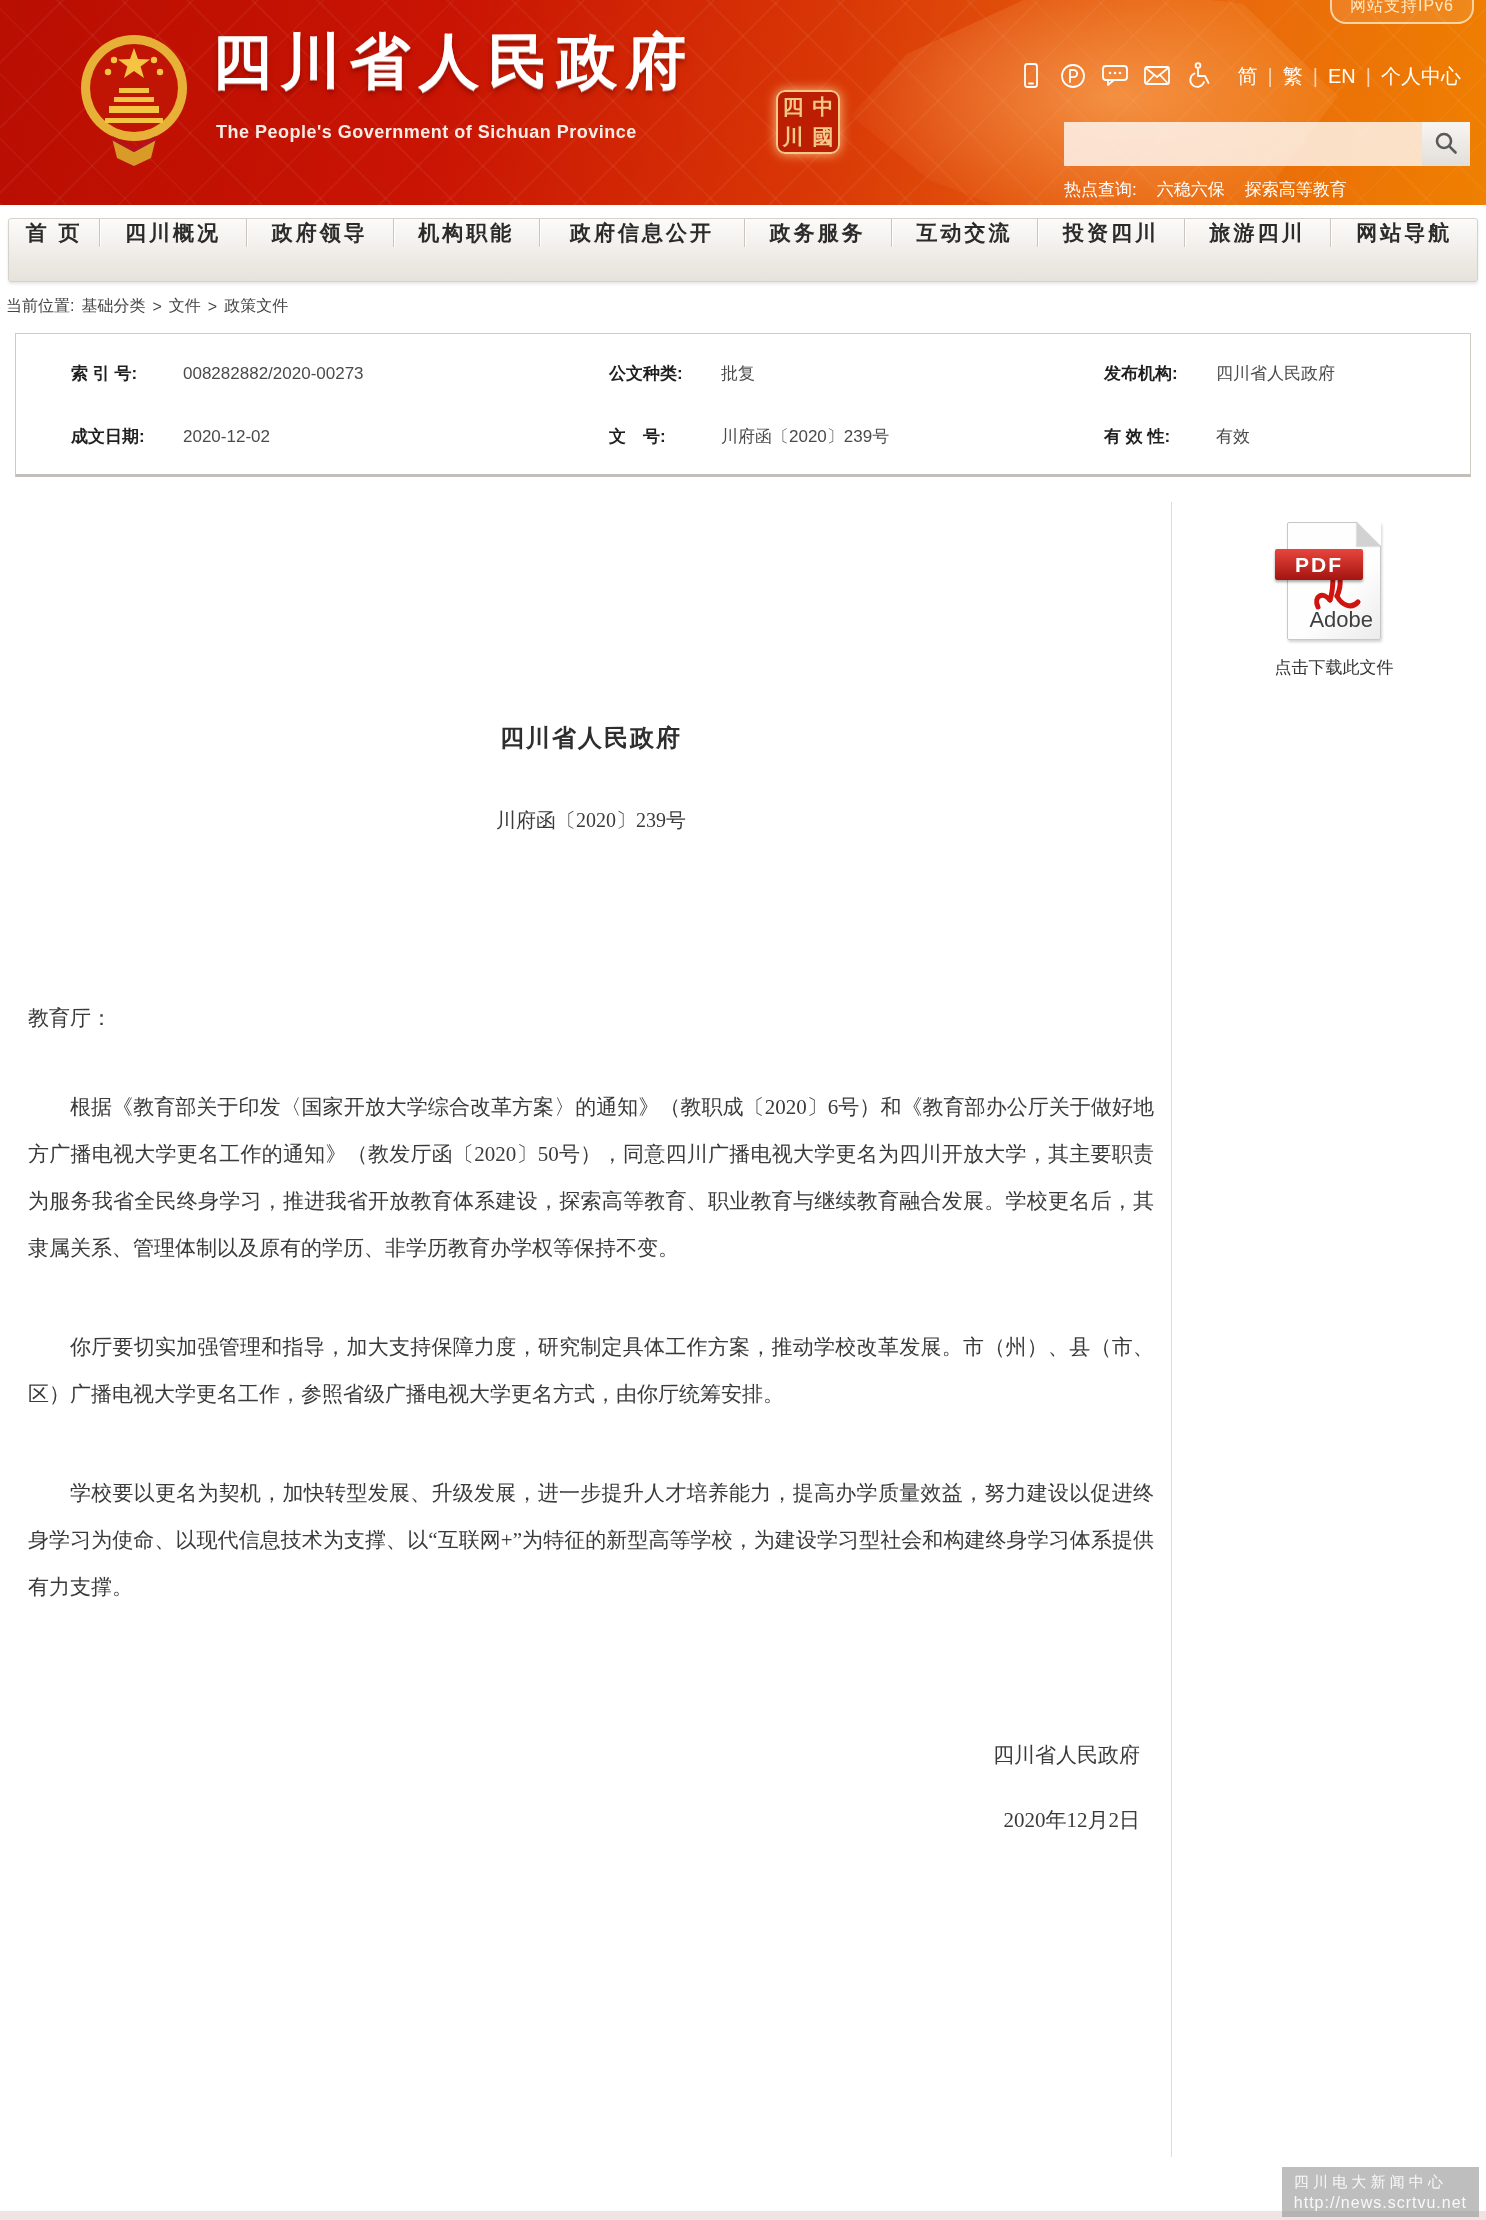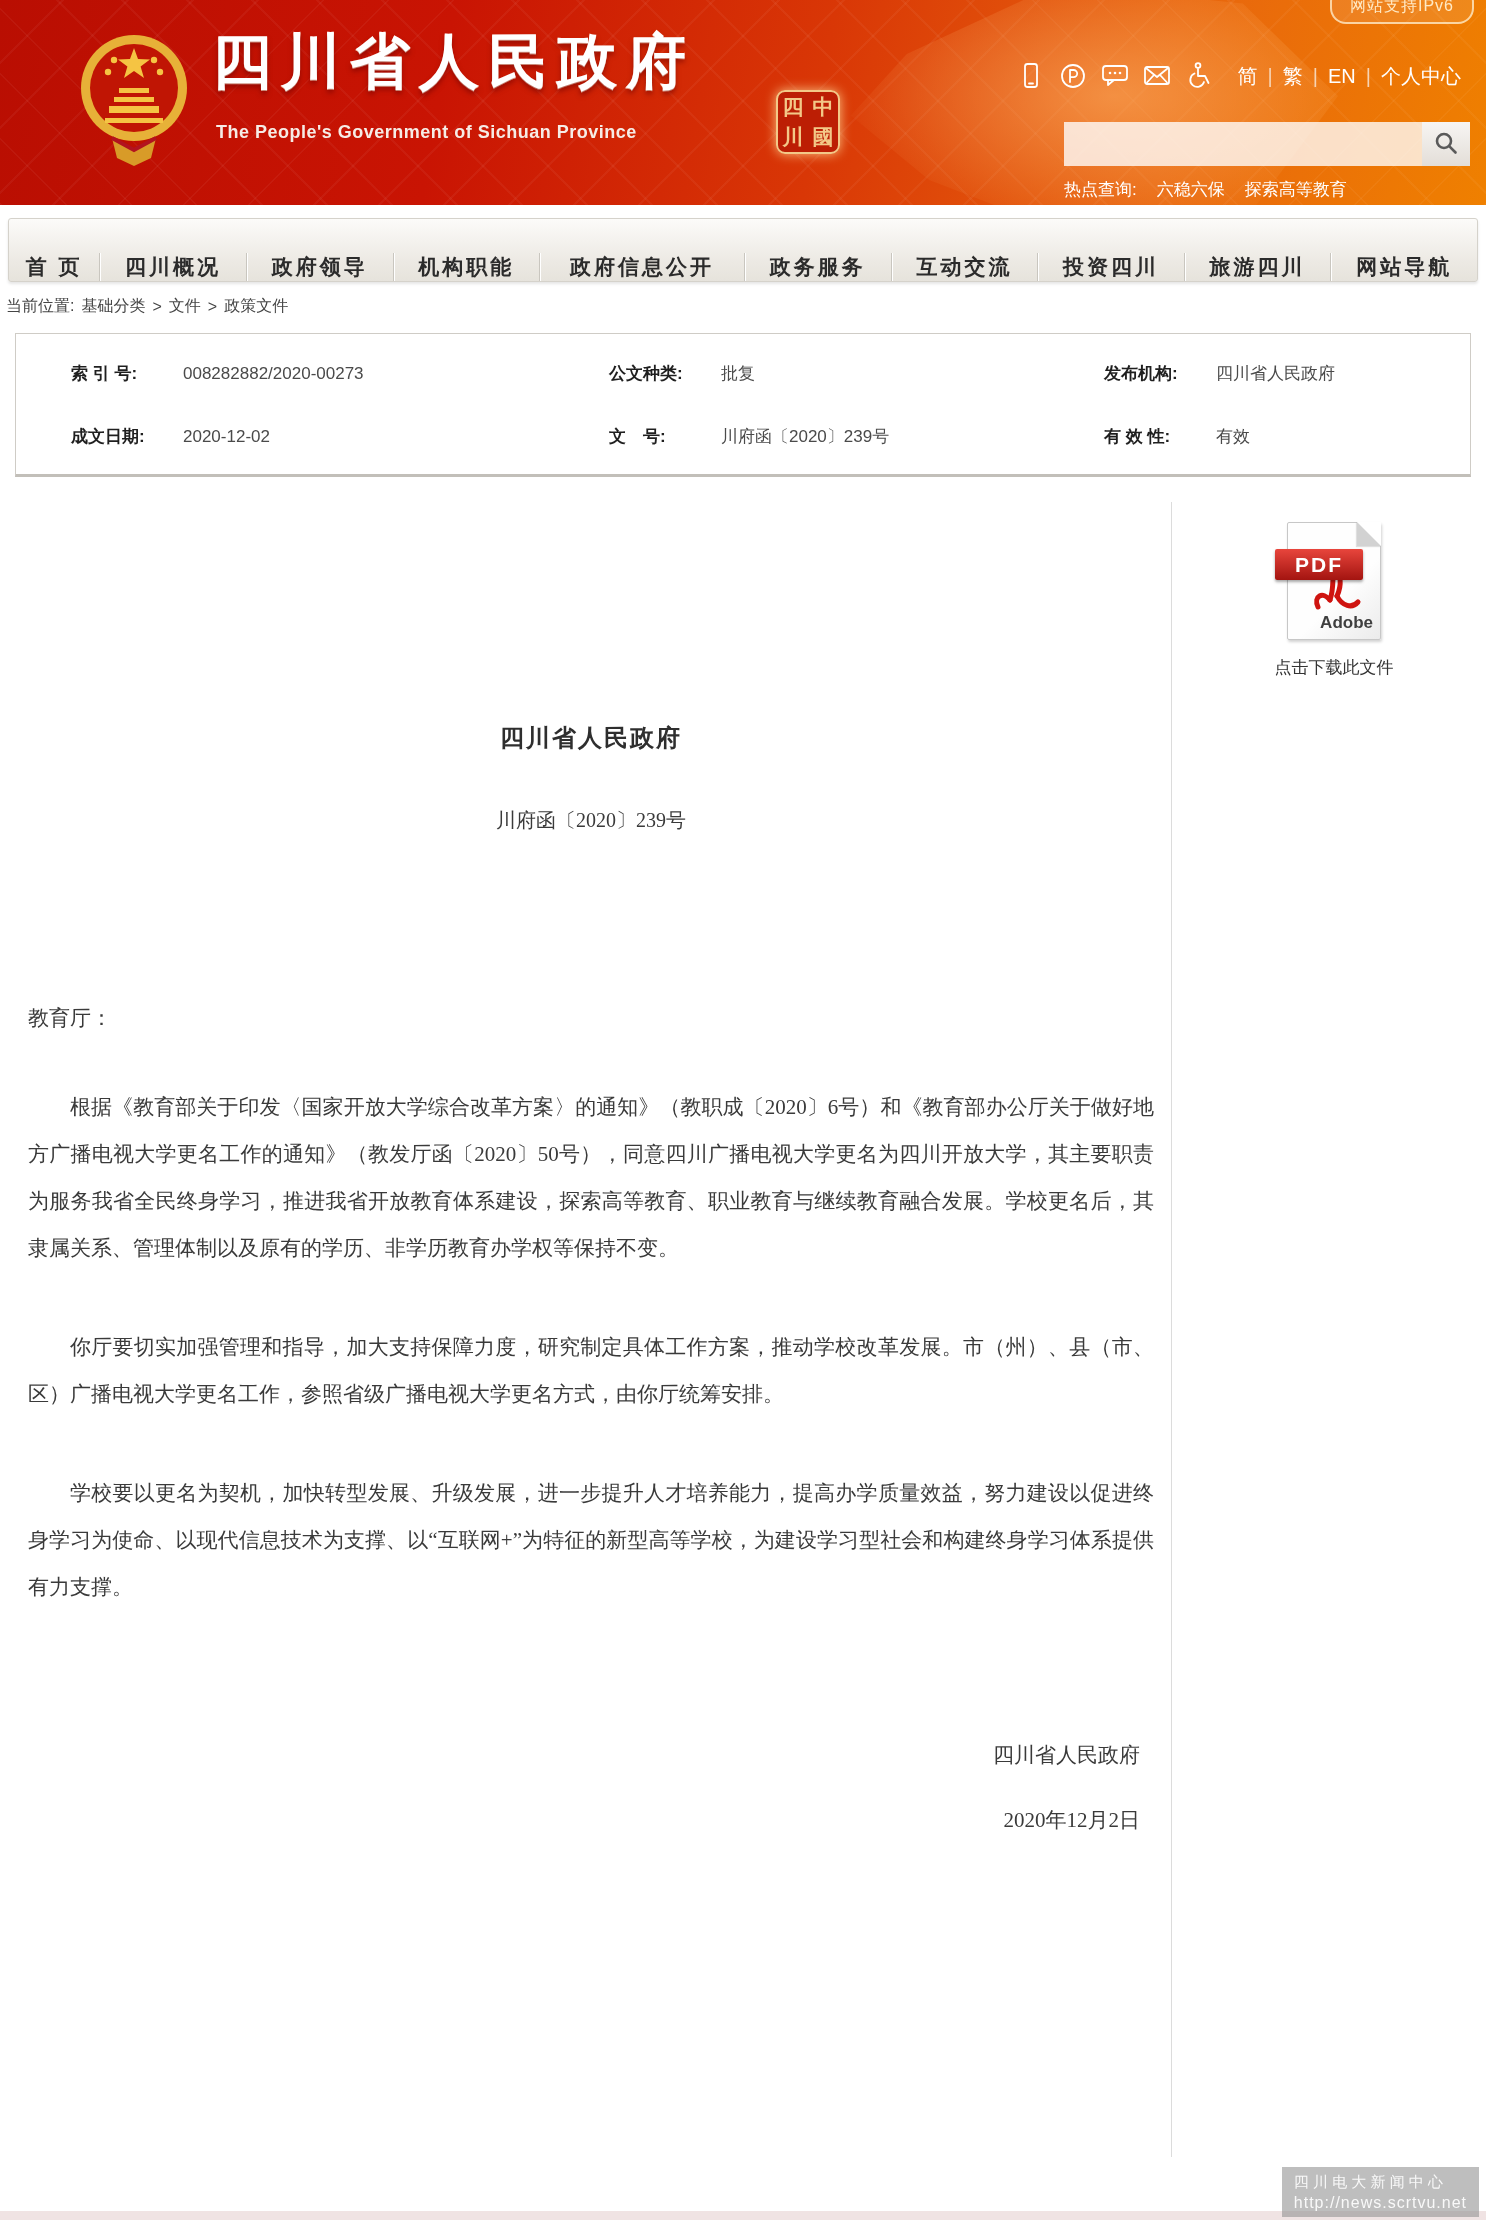--- a/index.html
+++ b/index.html
@@ -47,21 +47,21 @@
   .hdr-search input{ flex:1; border:none; outline:none; background:rgba(255,255,255,.78);
     height:44px; padding:0 12px; font-size:17px; }
   .hdr-search button{ width:48px; height:44px; border:none; cursor:pointer;
     background:linear-gradient(#f7f5f3,#e3ded8); display:flex; align-items:center; justify-content:center; }
   .hot{ position:absolute; right:16px; top:178px; width:406px; display:flex; gap:20px;
     color:#fff; font-size:17px; }
   .hot .term{ cursor:pointer; }
 
   
   .nav-wrap{ margin-top:13px; padding:0 8px; }
-  .nav{ list-style:none; display:flex; height:64px; align-items:flex-end;
+  .nav{ list-style:none; display:flex; height:64px; align-items:flex-start;
     background:linear-gradient(#fcfbf9,#ece9e3 70%,#e6e3dc);
     border:1px solid #d5d2cb; border-radius:3px; box-shadow:0 2px 3px rgba(0,0,0,.10); }
   .nav li{ flex:1; display:flex; align-items:center; justify-content:center;
     font-size:21px; font-weight:600; color:#2b2b2b; letter-spacing:3px; cursor:pointer; white-space:nowrap; }
   .nav li:first-child{ flex:.62; }
   .nav li:nth-child(5){ flex:1.4; }
   .nav li + li{ border-left:1px solid #c9c6bf; box-shadow:inset 1px 0 0 #fff; }
 
   
   .crumb{ margin:14px 0 8px 6px; font-size:16px; color:#454545; display:flex; gap:7px; align-items:center; }
@@ -96,21 +96,21 @@
     background:linear-gradient(135deg,#fefefe 60%,#ebebeb); border:1px solid #c7c7c7; border-radius:2px;
     box-shadow:1px 2px 3px rgba(0,0,0,.18); }
   .pdf-page::after{ content:""; position:absolute; top:-1px; right:-1px; width:0; height:0;
     border-style:solid; border-width:0 24px 24px 0; border-color:#fff #fff #d2d2d2 #d2d2d2;
     box-shadow:-1px 1px 1px rgba(0,0,0,.12); }
   .pdf-banner{ position:absolute; top:26px; left:-13px; width:88px; height:31px; z-index:2;
     background:linear-gradient(#e8453c,#a31410); color:#fff; font-weight:bold; font-size:21px;
     line-height:31px; text-align:center; letter-spacing:2px; border-radius:2px;
     box-shadow:0 2px 3px rgba(0,0,0,.35); }
   .pdf-logo{ position:absolute; left:18px; top:40px; }
-  .pdf-adobe{ position:absolute; right:7px; bottom:6px; font-size:17px; font-weight:bold; color:#3f3f3f; }
+  .pdf-adobe{ position:absolute; right:7px; bottom:6px; font-size:22px; font-weight:normal; color:#3f3f3f; }
   .pdf-caption{ margin-top:16px; font-size:17px; color:#333; }
 
   
   .footer-strip{ position:absolute; left:0; right:0; bottom:0; height:9px; background:#f0e3e3; }
   .watermark{ position:absolute; right:7px; bottom:3px; background:rgba(150,150,150,.62);
     color:rgba(255,255,255,.9); padding:6px 12px 5px; text-align:left; }
   .watermark .wl1{ font-size:15px; white-space:pre; }
   .watermark .wl2{ font-size:16px; letter-spacing:1px; margin-top:2px; }
 </style>
 </head>

